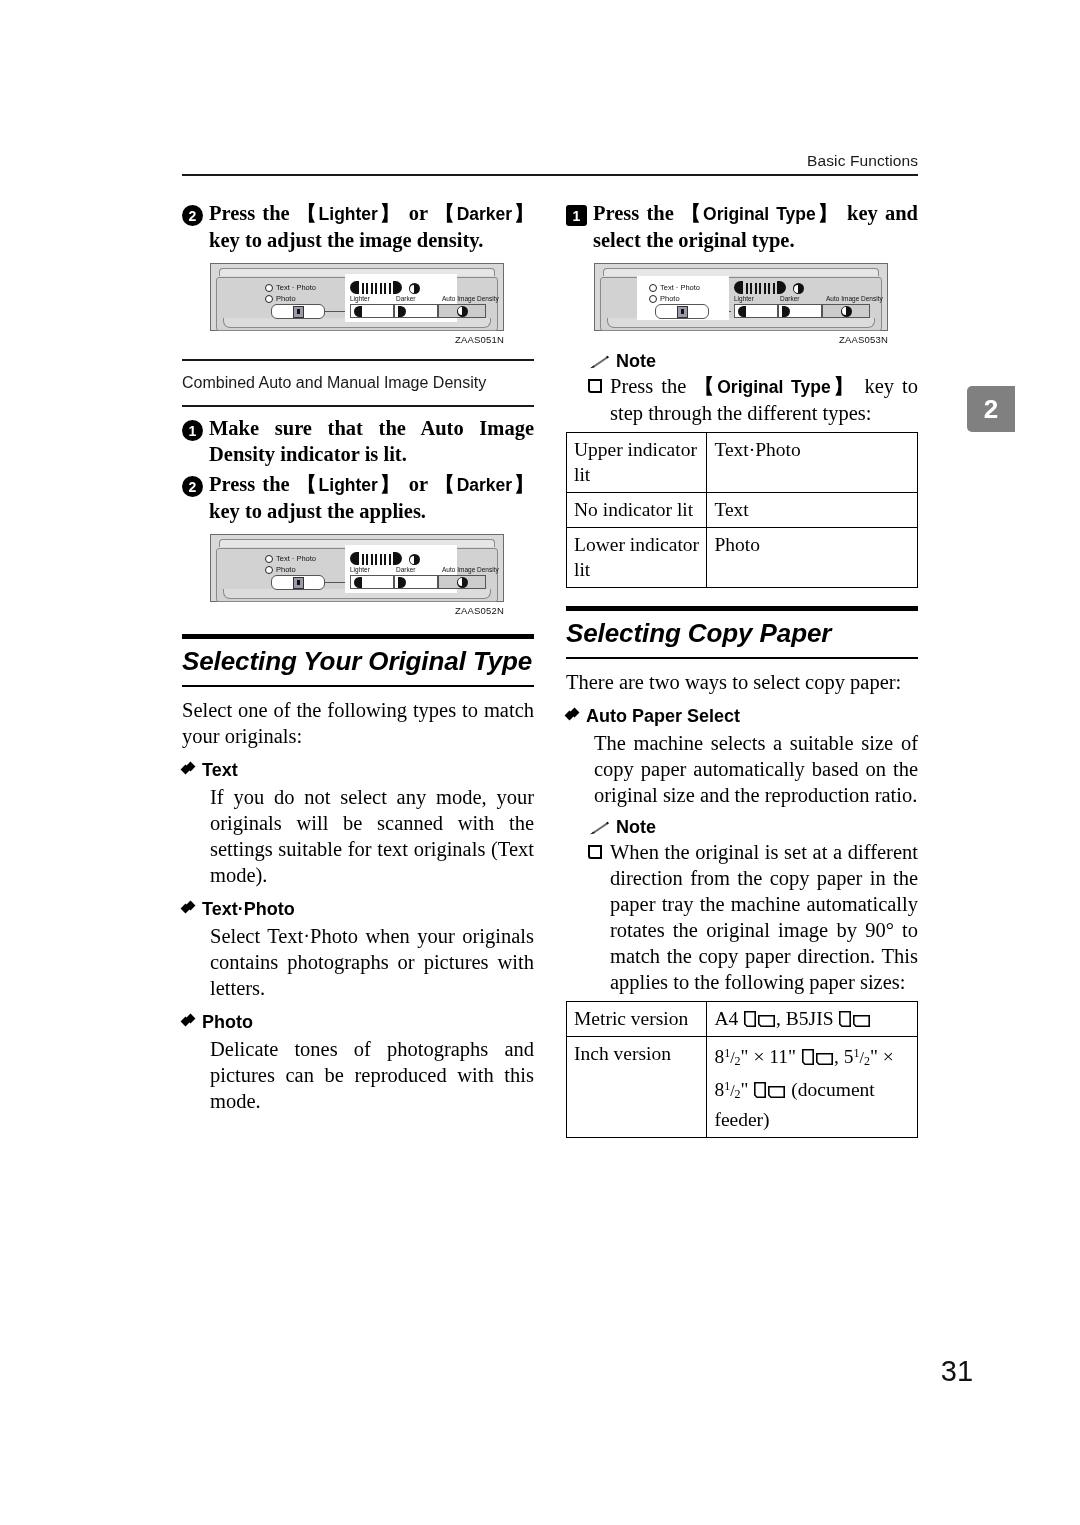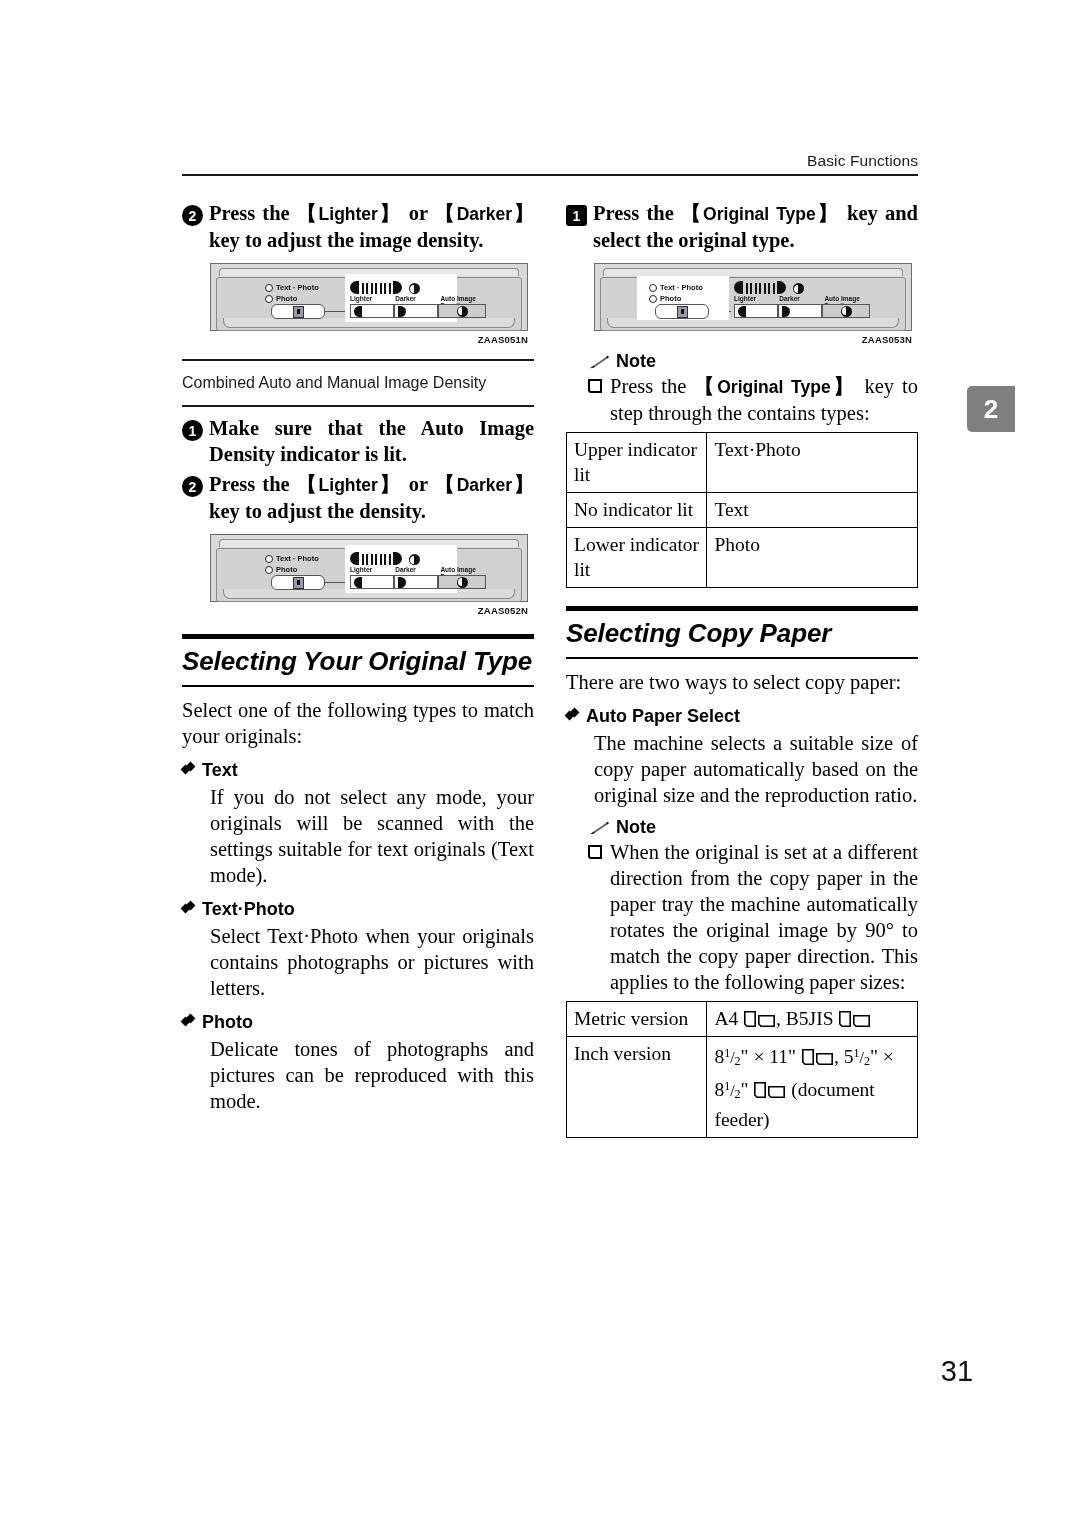--- a/index.html
+++ b/index.html
@@ -76,21 +76,21 @@
   }
   .key{
     font-family:"Liberation Sans", sans-serif;
     font-weight:bold;
     font-size:17.5px;
     white-space:nowrap;
   }
   .key .brk{font-size:20px;font-weight:bold;}
 
   
-  .panel-fig{margin:10px 0 6px 28px;width:318px;font-weight:bold;}
+  .panel-fig{margin:10px 0 6px 28px;width:294px;}
   .panel-outer{
     border:1.5px solid #6b6b6b;
     background:#d9d9d9;
     padding:4px 5px 5px 5px;
     position:relative;
     height:68px;
     box-sizing:border-box;
   }
   .panel-lip{
     height:7px;
@@ -365,21 +365,21 @@
       <div class="subhead-rule-bot"></div>
     </div>
 
     <div class="step">
       <div class="step-badge badge-circle">1</div>
       <div class="step-text">Make sure that the Auto Image Density indicator is lit.</div>
     </div>
 
     <div class="step">
       <div class="step-badge badge-circle">2</div>
-      <div class="step-text"><span>Press the </span><span class="key"><span class="brk">【</span><span>Lighter</span><span class="brk">】</span></span><span> or </span><span class="key"><span class="brk">【</span><span>Darker</span><span class="brk">】</span></span><span> key to adjust the density.</span></div>
+      <div class="step-text"><span>Press the </span><span class="key"><span class="brk">【</span><span>Lighter</span><span class="brk">】</span></span><span> or </span><span class="key"><span class="brk">【</span><span>Darker</span><span class="brk">】</span></span><span> key to adjust the applies.</span></div>
     </div>
 
     <div class="panel-fig">
       <div class="panel-outer">
         <div class="panel-lip"></div>
         <div class="panel-body">
           <div class="panel-white panel-mid-white"></div>
           <div class="radio-row" style="left:48px;top:5px;">
             <div class="ro">
                 <span class="circ"></span>
@@ -526,21 +526,21 @@
       <div class="note-head">
         <svg class="pencil" viewBox="0 0 24 18">
           <polygon points="2,16 6,13 22,2 23,4 7,15" fill="#6b6b6b"></polygon>
           <polygon points="2,16 6,13 7,15" fill="#111"></polygon>
           <polygon points="20,3.2 22,2 23,4 21,5.2" fill="#111"></polygon>
         </svg>
         <span>Note</span>
       </div>
       <div class="note-item">
         <span class="note-sq"></span>
-        <span class="note-text"><span>Press the </span><span class="key"><span class="brk">【</span><span>Original Type</span><span class="brk">】</span></span><span> key to step through the contains types:</span></span>
+        <span class="note-text"><span>Press the </span><span class="key"><span class="brk">【</span><span>Original Type</span><span class="brk">】</span></span><span> key to step through the different types:</span></span>
       </div>
     </div>
 
     <table class="doc">
       <tbody>
         <tr>
           <td class="c1">Upper indicator lit</td>
           <td>Text·Photo</td>
         </tr>
         <tr>

